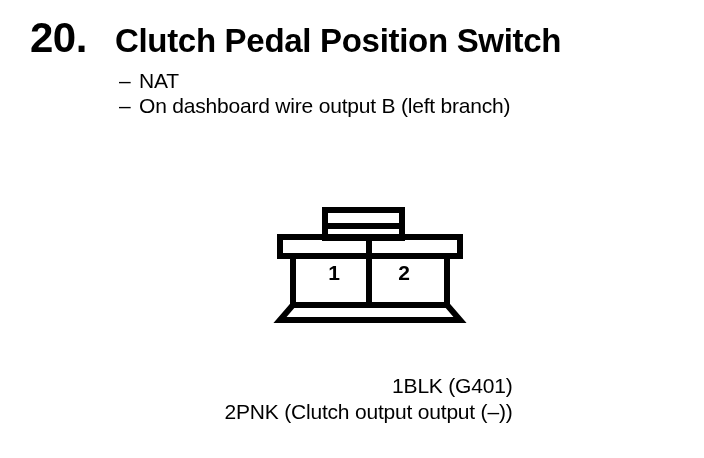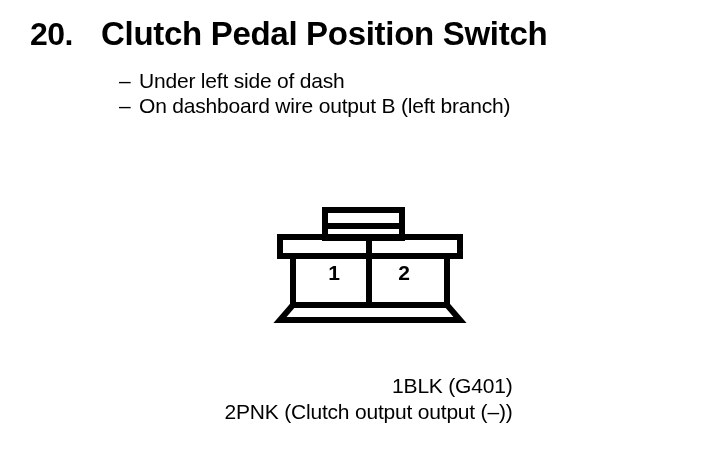--- a/index.html
+++ b/index.html
@@ -23,21 +23,21 @@
   
   .title-row {
     position: absolute;
     left: 30px;
     top: 17px;
     display: flex;
     align-items: baseline;
     white-space: nowrap;
   }
   .title-num {
-    font-size: 32px;
+    font-size: 42px;
     font-weight: bold;
     letter-spacing: -0.5px;
     line-height: 1;
   }
   .title-text {
     font-size: 33px;
     font-weight: bold;
     letter-spacing: -0.3px;
     line-height: 1;
     margin-left: 28px;
@@ -102,21 +102,21 @@
 
 <div id="page">
 
   <div class="title-row">
     <span class="title-num">20.</span>
     <span class="title-text">Clutch Pedal Position Switch</span>
   </div>
 
   <div class="notes">
     <div class="note-line">
-      <span class="note-dash">–</span><span>Under left side of dash</span>
+      <span class="note-dash">–</span><span>NAT</span>
     </div>
     <div class="note-line">
       <span class="note-dash">–</span><span>On dashboard wire output B (left branch)</span>
     </div>
   </div>
 
   <div class="connector">
     <svg width="200" height="130" viewBox="0 0 200 130" xmlns="http://www.w3.org/2000/svg">
       <g fill="none" stroke="#000000" stroke-width="6" stroke-linejoin="miter" stroke-linecap="square">
 

